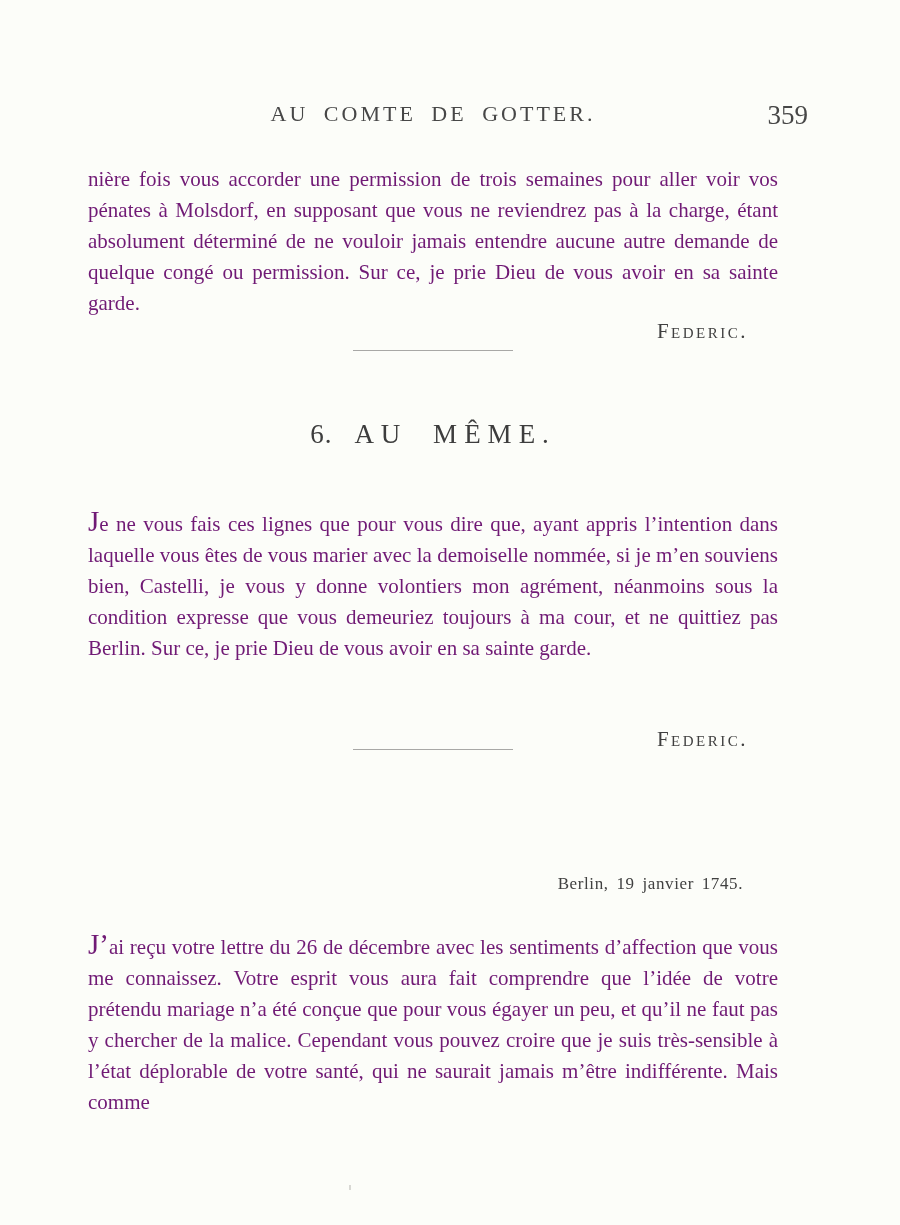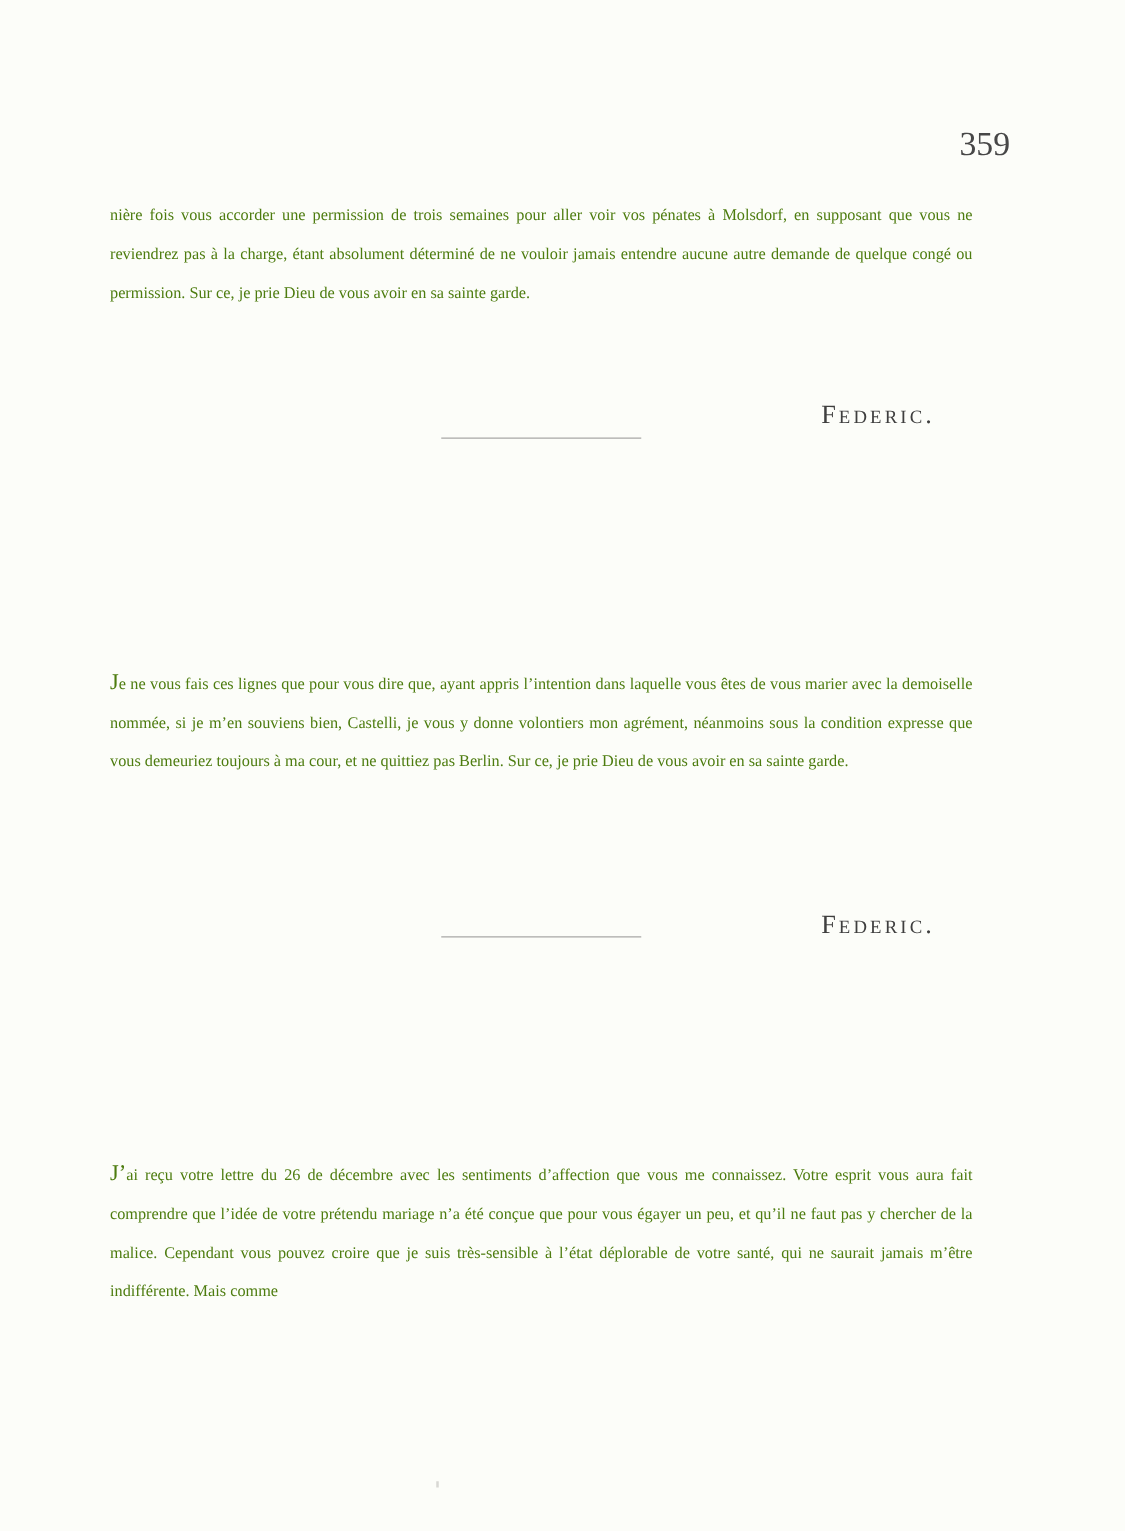--- a/index.html
+++ b/index.html
@@ -40,32 +40,32 @@
     text-align: right;
     font-size: 27px;
     color: #474747;
   }
 
   
   .para {
     position: absolute;
     left: 88px;
     width: 690px;
-    font-size: 13px;
+    font-size: 21px;
     line-height: 31px;
     text-align: justify;
     text-align-last: left;
-    color: #4d7c0f;
+    color: #701a75;
   }
   .para.lettrine::first-letter {
     font-size: 1.38em;
     line-height: 0.75;
   }
   .p1 { top: 143px; }
-  .p2 { top: 518px; }
+  .p2 { top: 488px; }
   .p3 { top: 911px; }
 
   
   .signature {
     position: absolute;
     left: 88px;
     width: 660px;
     text-align: right;
     font-variant: small-caps;
     font-size: 21px;
@@ -130,29 +130,34 @@
     width: 2px;
     height: 5px;
     background: #d8d8d4;
   }
 </style>
 </head>
 <body>
 
 <div class="page">
 
+  <div class="running-header">AU COMTE DE GOTTER.</div>
   <div class="page-number">359</div>
 
   <p class="para p1">nière fois vous accorder une permission de trois semaines pour aller voir vos pénates à Molsdorf, en supposant que vous ne reviendrez pas à la charge, étant absolument déterminé de ne vouloir jamais entendre aucune autre demande de quelque congé ou permission. Sur ce, je prie Dieu de vous avoir en sa sainte garde.</p>
   <div class="signature sig1">Federic.</div>
 
   <div class="divider div1"></div>
 
+  <div class="letter-heading h6">
+    <span class="num">6.</span><span class="ttl">AU MÊME.</span>
+  </div>
   <p class="para p2 lettrine">Je ne vous fais ces lignes que pour vous dire que, ayant appris l’intention dans laquelle vous êtes de vous marier avec la demoiselle nommée, si je m’en souviens bien, Castelli, je vous y donne volontiers mon agrément, néanmoins sous la condition expresse que vous demeuriez toujours à ma cour, et ne quittiez pas Berlin. Sur ce, je prie Dieu de vous avoir en sa sainte garde.</p>
   <div class="signature sig2">Federic.</div>
 
   <div class="divider div2"></div>
 
+  <div class="dateline d7">Berlin, 19 janvier 1745.</div>
   <p class="para p3 lettrine">J’ai reçu votre lettre du 26 de décembre avec les sentiments d’affection que vous me connaissez. Votre esprit vous aura fait comprendre que l’idée de votre prétendu mariage n’a été conçue que pour vous égayer un peu, et qu’il ne faut pas y chercher de la malice. Cependant vous pouvez croire que je suis très-sensible à l’état déplorable de votre santé, qui ne saurait jamais m’être indifférente. Mais comme</p>
 
   <div class="speck"></div>
 
 </div>
 
 </body></html>

